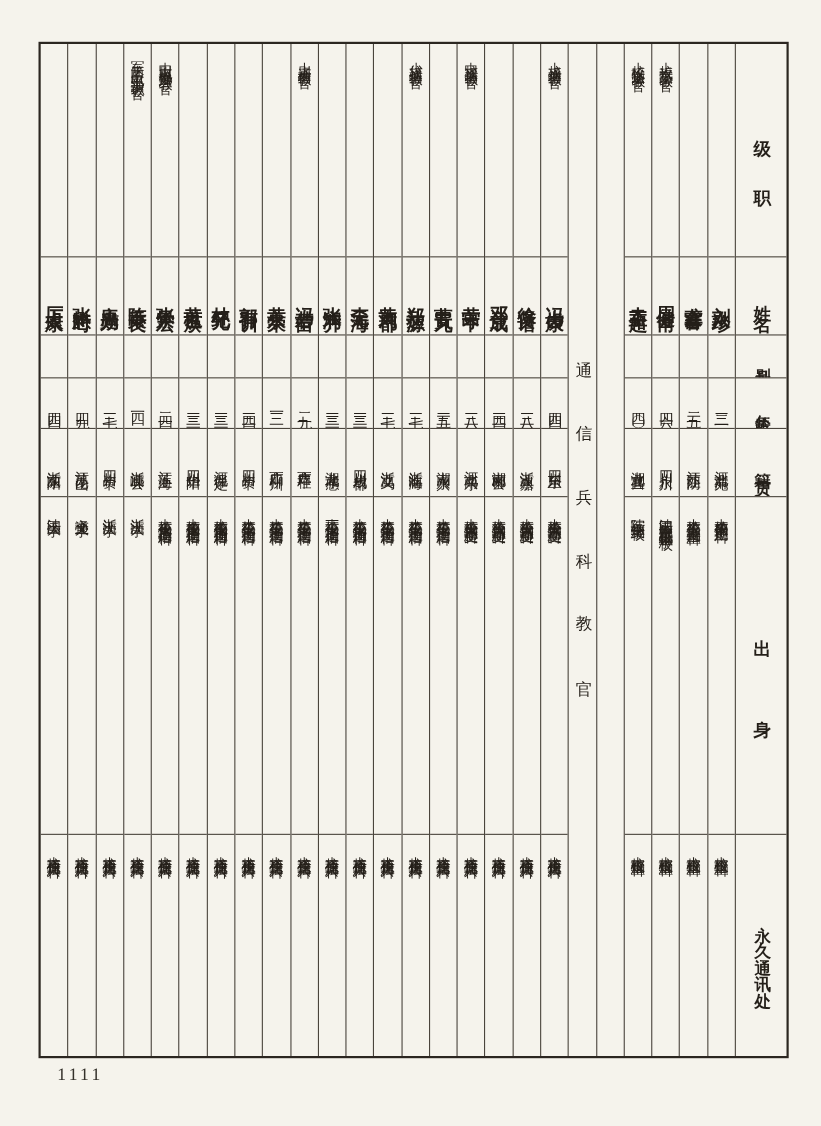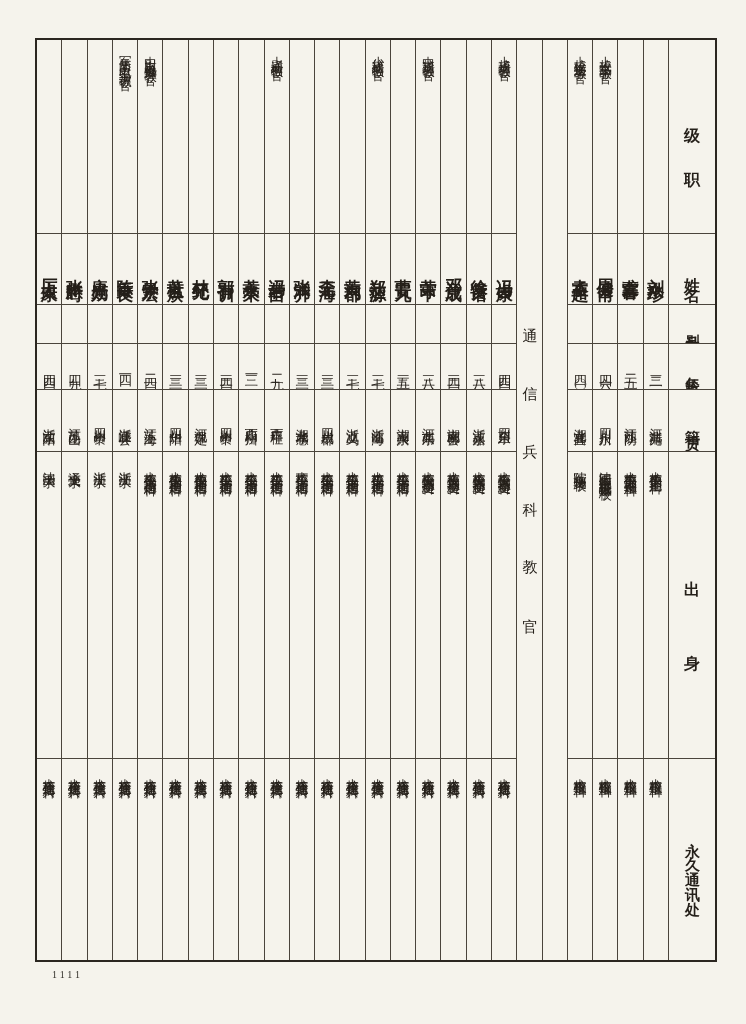--- a/index.html
+++ b/index.html
@@ -59,21 +59,21 @@
   .h-age .vt     { font-size:14px; letter-spacing:2px;  margin-bottom:-2px; }
   .h-native .vt  { font-size:15px; letter-spacing:6px;  margin-bottom:-6px; }
   .h-origin .vt  { font-size:16px; letter-spacing:74px; margin-bottom:-74px; }
   .h-address .vt { font-size:15px; letter-spacing:15px; margin-bottom:-15px; }
   .h-rank { height:194px; align-items:center; padding-top:0; }
   .h-origin { height:307px; align-items:center; padding-top:0; }
   .h-address { align-items:center; padding-top:0; }
   .section-col .vt { font-size:15px; font-weight:500; letter-spacing:58px; }
   .page-number {
     position:absolute; left:52px; top:969px;
-    font-size:10px; letter-spacing:3px; color:#33302a;
+    font-size:16px; letter-spacing:3px; color:#33302a;
   }
 </style>
 </head>
 <body>
 
 <div class="roster-table">
   <div class="col header-col">
     <div class="cell cell-rank h-rank">
         <span class="vt">级职</span>
       </div>

